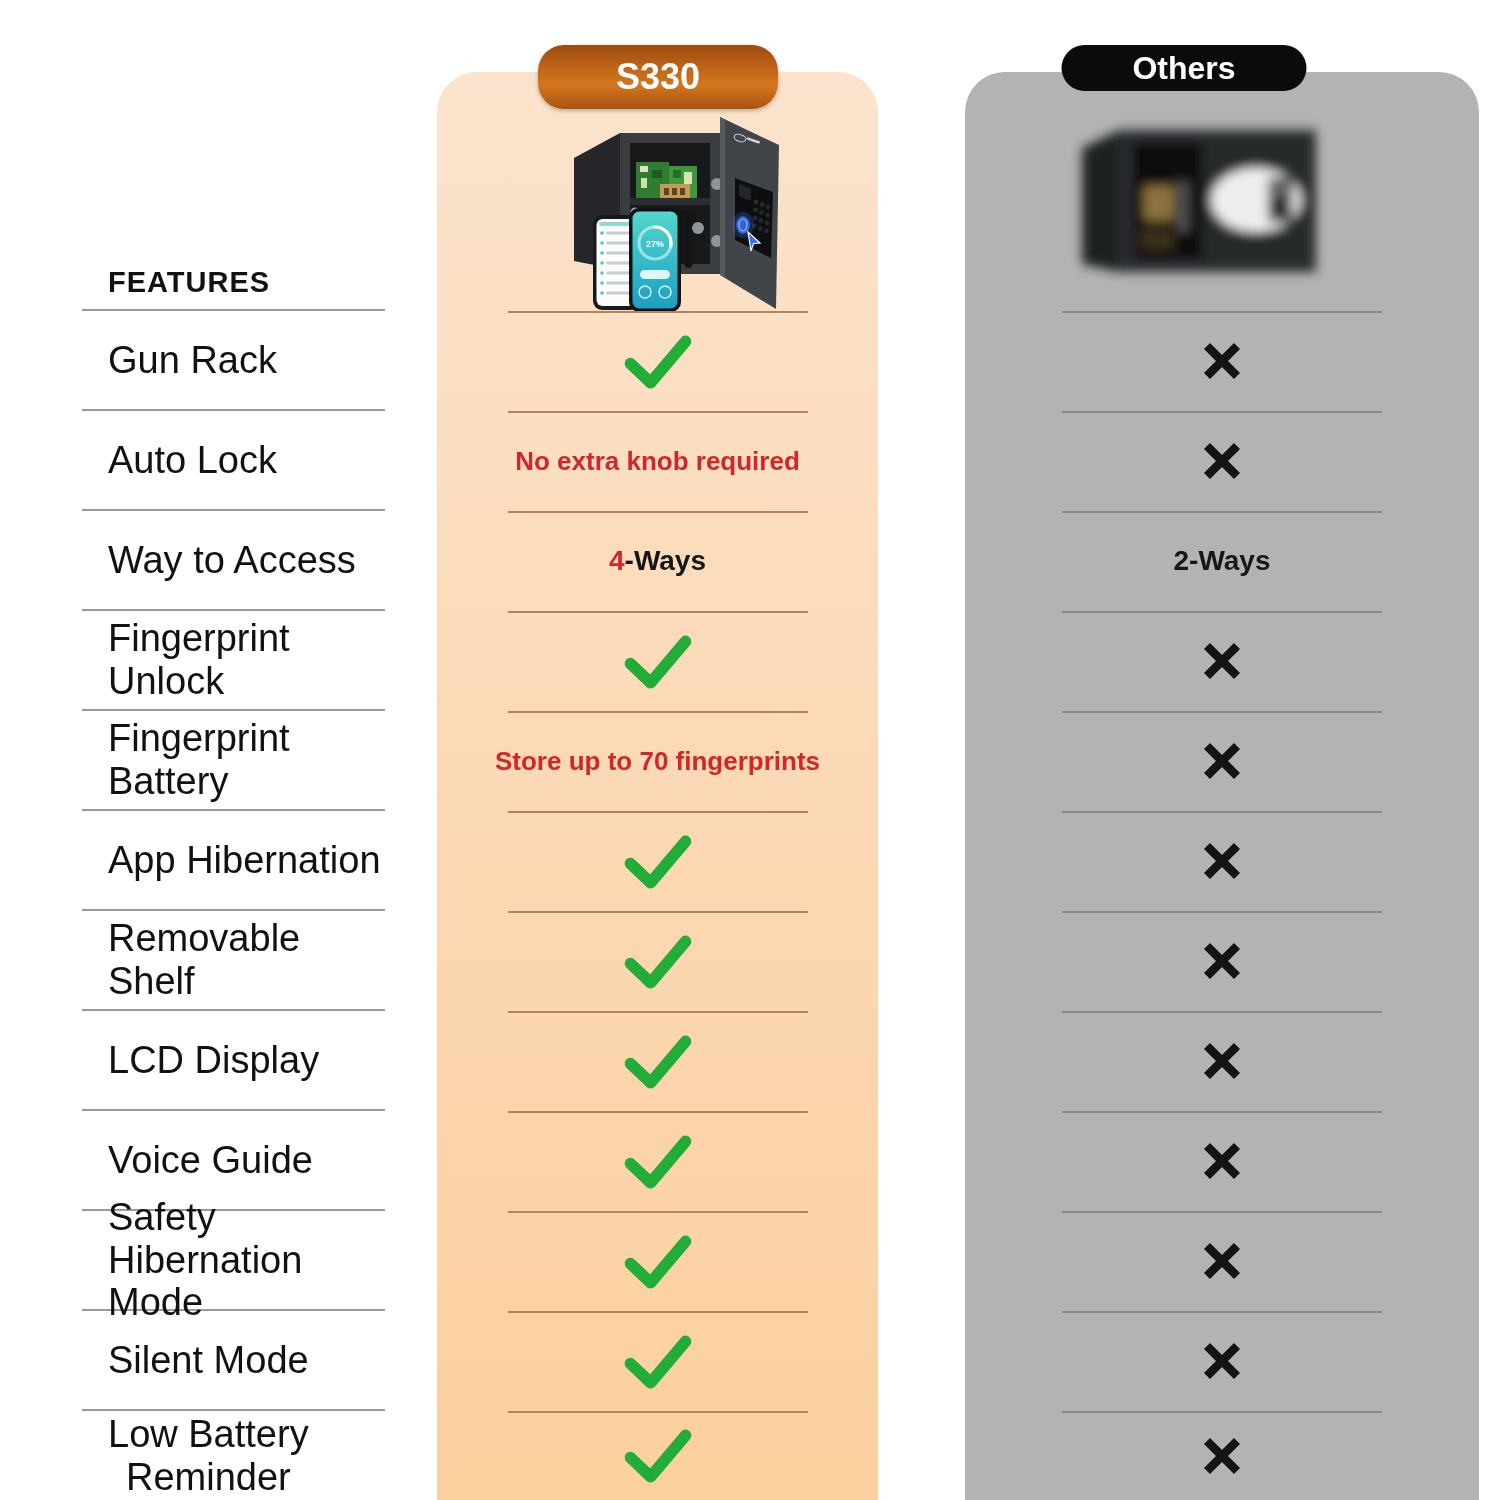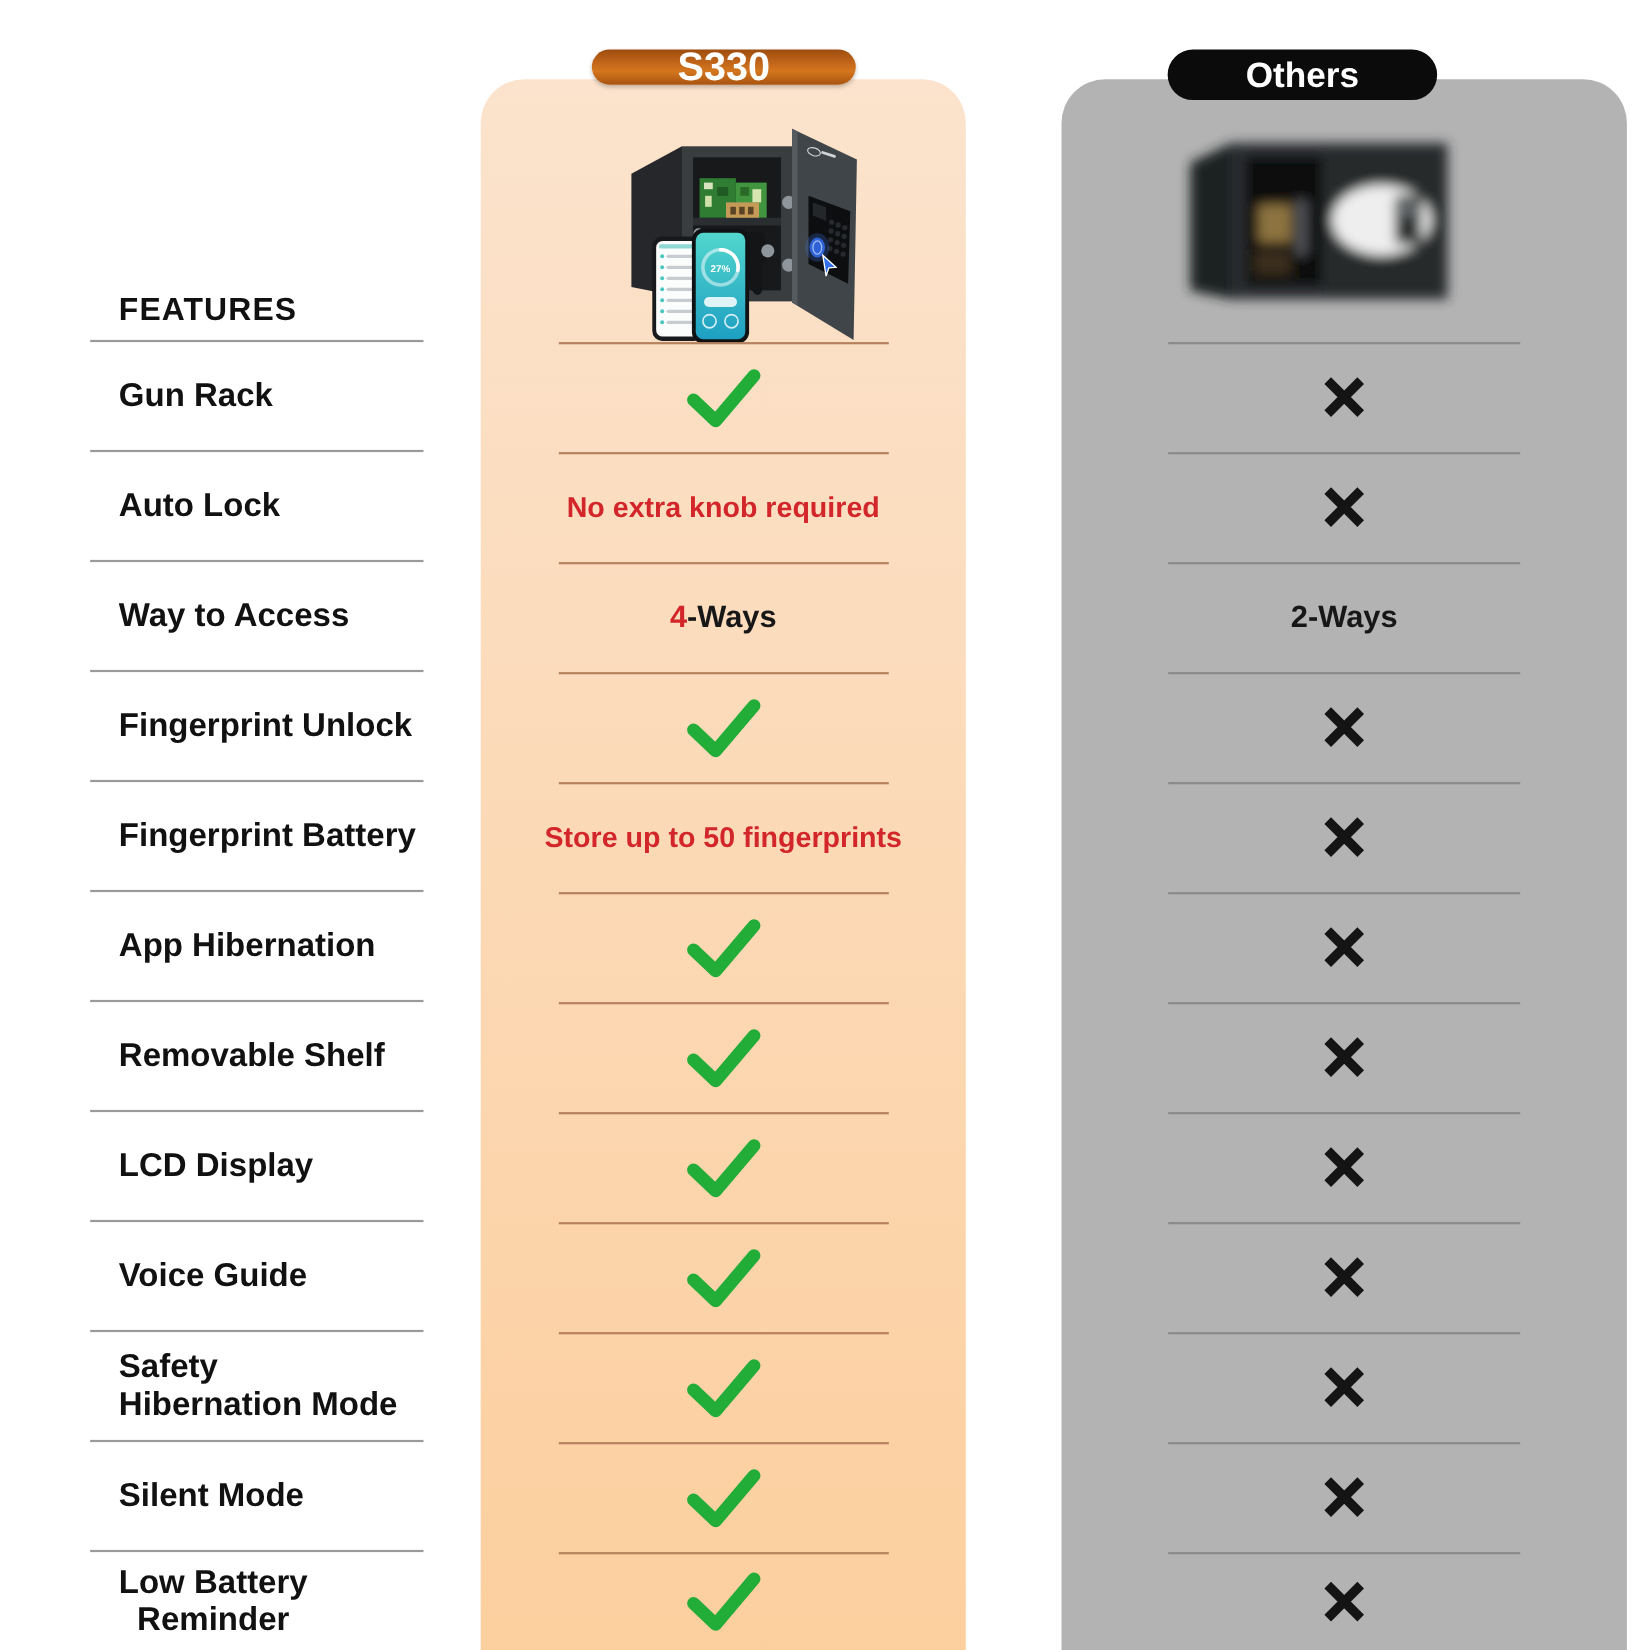--- a/index.html
+++ b/index.html
@@ -11,21 +11,21 @@
   }
   
   .features-col{position:absolute;left:82px;top:255px;width:303px;}
   .features-header{
     height:56px;display:flex;align-items:center;padding-left:26px;box-sizing:border-box;
     font-weight:bold;font-size:29px;letter-spacing:1px;
     border-bottom:2px solid var(--sep-features,#9a9a9a);
   }
   .frow{
     height:100px;display:flex;align-items:center;padding-left:26px;box-sizing:border-box;
-    font-weight:bold;font-size:30px;line-height:1.12;white-space:pre-line;
+    font-weight:normal;font-size:38px;line-height:1.12;white-space:pre-line;
     border-bottom:2px solid var(--sep-features,#9a9a9a);
   }
   .frow:last-child{border-bottom:none;height:89px;text-align:center;}
   
   .col{position:absolute;top:72px;height:1428px;border-radius:40px 40px 0 0;overflow:hidden;text-align:right;}
   .col-s330{left:437px;width:441px;
     background:linear-gradient(180deg,var(--col-s330-bg-top,#fbe3cd) 0%,var(--col-s330-bg-bottom,#fccf9e) 100%);}
   .col-others{left:965px;width:514px;background:var(--col-others-bg,#b3b3b3);}
   .vals{position:absolute;top:239px;left:0;right:0;}
   .vrow{height:100px;position:relative;display:flex;align-items:center;justify-content:center;}
@@ -33,21 +33,21 @@
   .vrow::before{content:"";position:absolute;top:0;left:50%;transform:translateX(-50%);height:2px;}
   .col-s330 .vrow::before{width:300px;background:var(--sep-s330,#b5825d);}
   .col-others .vrow::before{width:320px;background:var(--sep-others,#8a8a8a);}
   
   .pill{
     position:absolute;top:45px;transform:translateX(-50%);z-index:5;
     display:flex;align-items:center;justify-content:center;
     color:#ffffff;font-weight:bold;border-radius:26px;
   }
   .pill-s330{
-    left:658px;width:240px;height:32px;font-size:36px;
+    left:658px;width:240px;height:64px;font-size:36px;
     background:linear-gradient(180deg,var(--pill-s330-dark,#9d4c0e) 0%,var(--pill-s330-mid,#c2661a) 38%,var(--pill-s330-light,#d4761e) 62%,var(--pill-s330-rim,#a8530f) 100%);
     box-shadow:0 2px 4px rgba(0,0,0,.25);
   }
   .pill-others{left:1184px;width:245px;height:46px;font-size:32px;background:var(--pill-others-bg,#0b0b0b);}
   
   .icon-check{width:70px;height:55px;}
   .icon-check polyline{fill:none;stroke:var(--check-green,#22ac38);stroke-width:11;stroke-linecap:round;stroke-linejoin:round;}
   .icon-cross{width:46px;height:46px;}
   .icon-cross path{fill:none;stroke:var(--cross-black,#141414);stroke-width:8.5;}
   .val-red{color:var(--highlight-red,#d2262a);font-weight:bold;font-size:26px;}
@@ -180,21 +180,21 @@
     </div>
     <div class="vrow">
       <span class="val-ways"><span class="hl">4</span><span>-Ways</span></span>
     </div>
     <div class="vrow">
       <svg class="icon-check" viewBox="0 0 66 52">
           <polyline points="7,28 26,46 59,7"></polyline>
         </svg>
     </div>
     <div class="vrow">
-      <span class="val-red">Store up to 50 fingerprints</span>
+      <span class="val-red">Store up to 70 fingerprints</span>
     </div>
     <div class="vrow">
       <svg class="icon-check" viewBox="0 0 66 52">
           <polyline points="7,28 26,46 59,7"></polyline>
         </svg>
     </div>
     <div class="vrow">
       <svg class="icon-check" viewBox="0 0 66 52">
           <polyline points="7,28 26,46 59,7"></polyline>
         </svg>

